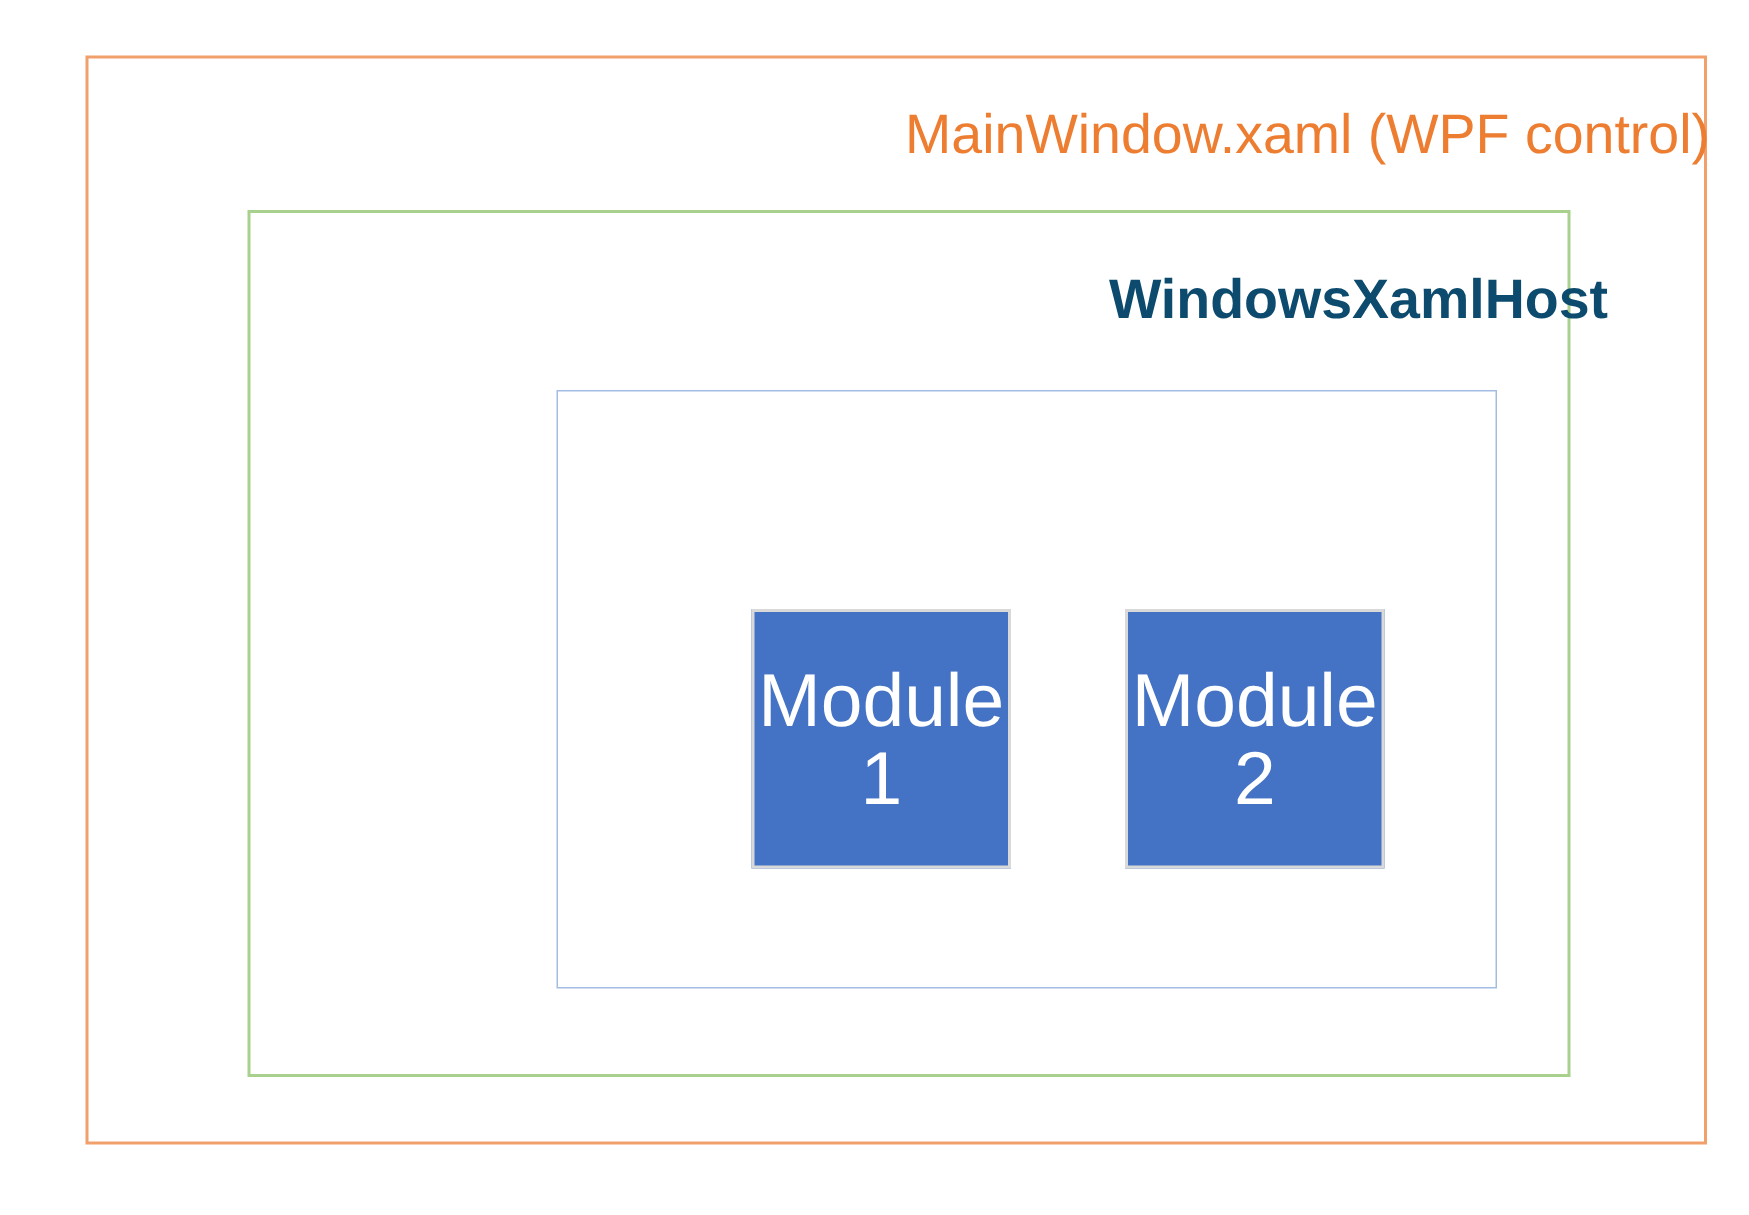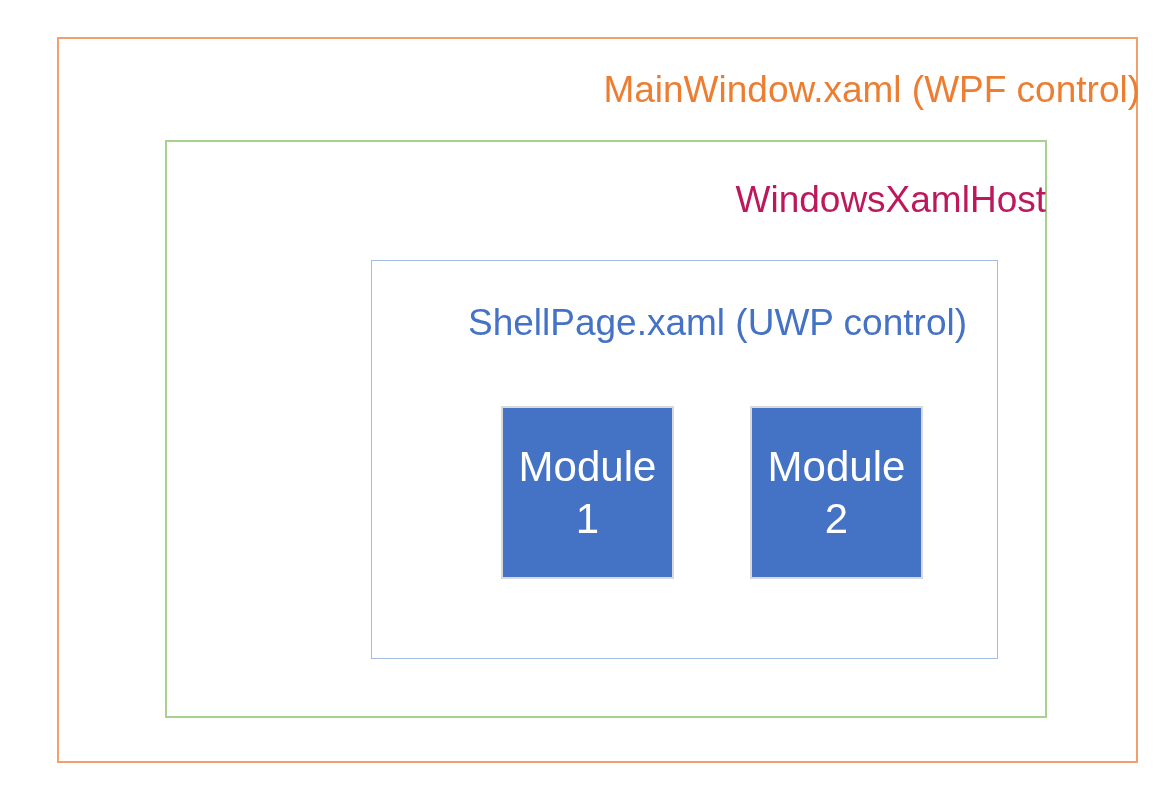--- a/index.html
+++ b/index.html
@@ -48,45 +48,46 @@
     font-size: 37px;
     line-height: 44px;
   }
   .outer-label {
     left: 430px;
     top: 68px;
     width: 710px;
     color: #ed7d31;
   }
   .host-label {
-    left: 646px;
+    left: 672px;
     top: 178px;
     width: 400px;
-    color: #be185d;
+    color: #0c4a6e;
+    font-weight: bold;
   }
   .shell-label {
     left: 402px;
     top: 301px;
     width: 565px;
     color: #4472c4;
   }
   .module {
     position: absolute;
     width: 173px;
     height: 173px;
     top: 406px;
     background: #4472c4;
     border: 2px solid #d9d9d9;
     box-sizing: border-box;
     display: flex;
     flex-direction: column;
     align-items: center;
     justify-content: center;
     color: #ffffff;
-    font-size: 42px;
+    font-size: 50px;
     line-height: 52px;
     text-align: center;
   }
   .module-1 { left: 501px; }
   .module-2 { left: 750px; }
   .module span { display: block; }
 </style>
 </head>
 <body>
 
@@ -95,21 +96,20 @@
   <div class="box outer-box"></div>
 
   <div class="diagram-label outer-label">MainWindow.xaml (WPF control)</div>
 
   <div class="box host-box"></div>
 
   <div class="diagram-label host-label">WindowsXamlHost</div>
 
   <div class="box shell-box"></div>
 
-  <div class="diagram-label shell-label">ShellPage.xaml (UWP control)</div>
 
   <div class="module module-1">
     <span>Module</span>
     <span>1</span>
   </div>
 
   <div class="module module-2">
     <span>Module</span>
     <span>2</span>
   </div>

